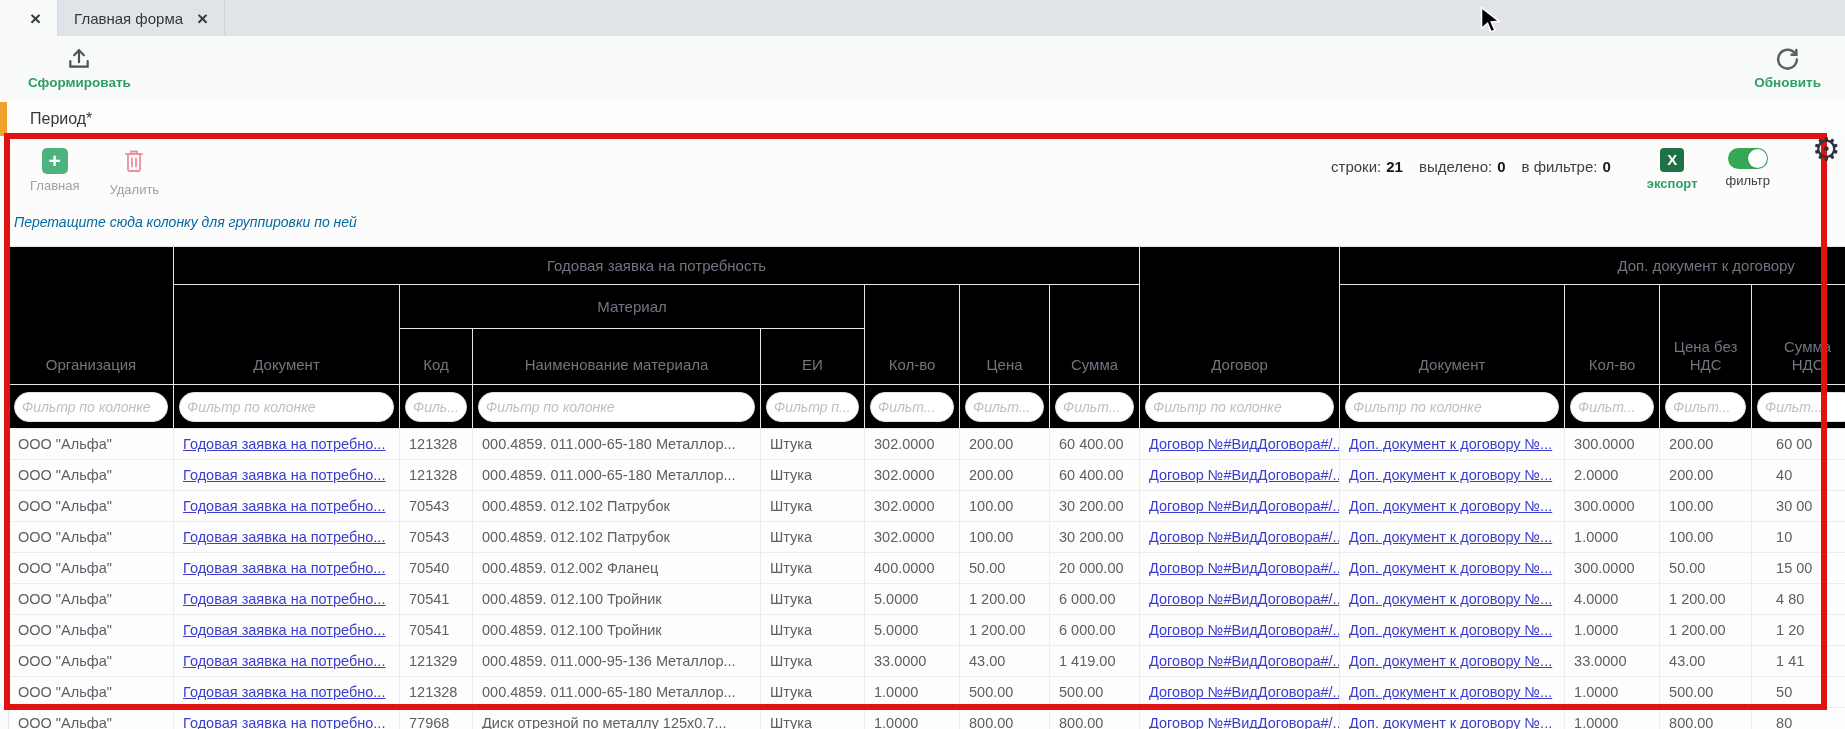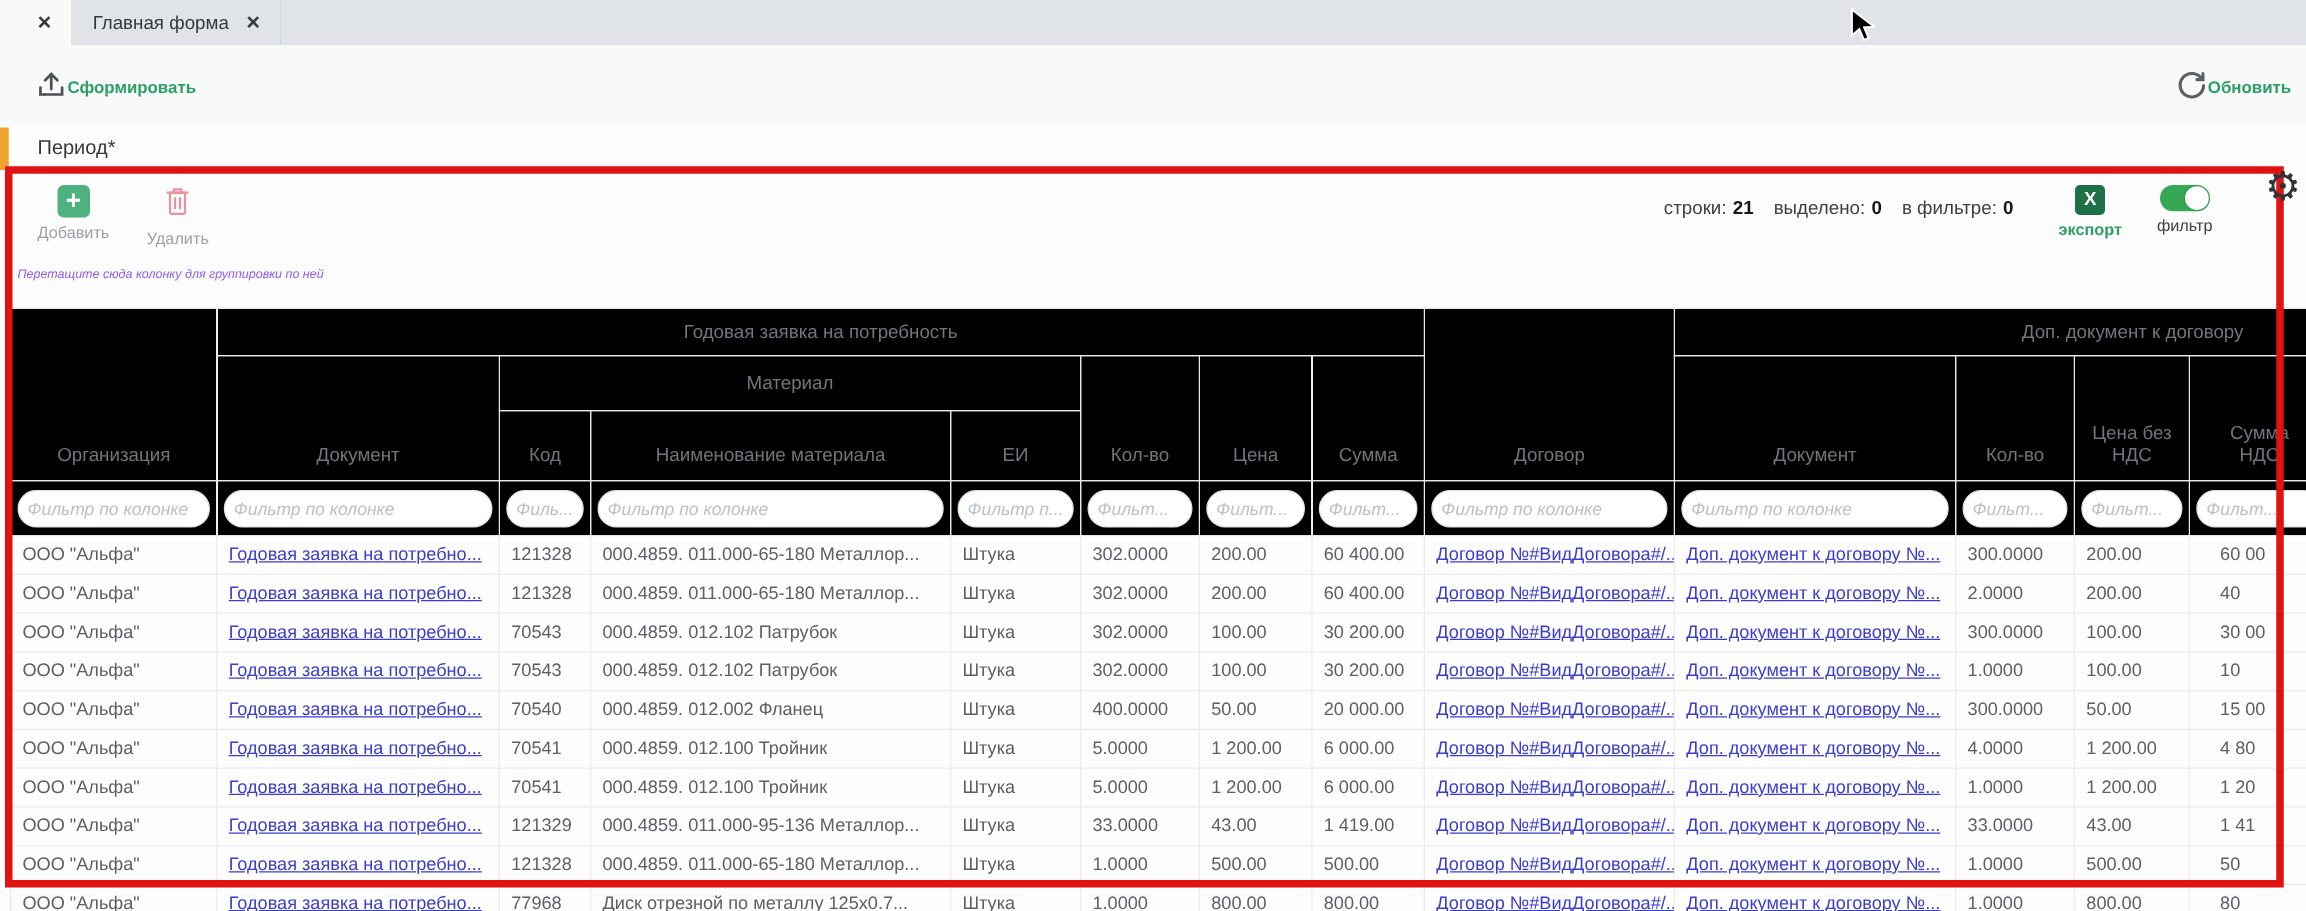--- a/index.html
+++ b/index.html
@@ -8,44 +8,44 @@
     font-family:"Liberation Sans","DejaVu Sans",sans-serif;
     background:#fff;color:#3b4148;
   }
   
   .tabbar{height:36px;background:#e0e4e9;display:flex;align-items:stretch}
   .tab{display:flex;align-items:center;padding:0 16px;font-size:15px;color:#33383d;cursor:default;border-right:1px solid #d2d7dc}
   .tab.active{background:#f8f9f9;border-right:1px solid #d8dce0}
   .tab-close{margin-left:14px;font-size:19px;line-height:1;color:#383d42;font-weight:bold}
   
   .toolbar{height:64px;background:#f8f9f9;display:flex;align-items:center}
-  .tool-btn{display:flex;flex-direction:row;align-items:center;margin-left:28px;cursor:pointer}
+  .tool-btn{display:flex;flex-direction:column;align-items:center;margin-left:28px;cursor:pointer}
   .tool-btn svg{display:block}
   .tool-btn .lbl{font-size:13.5px;color:var(--accent-green,#2e9e68);font-weight:bold;margin-top:3px}
-  .tool-btn.refresh{margin-left:auto;margin-right:12px}
+  .tool-btn.refresh{margin-left:auto;margin-right:24px}
   
   .period-row{height:38px;background:#fdfdfd;display:flex;align-items:center;position:relative}
   .accent{position:absolute;left:0;top:2px;width:7px;height:34px;background:var(--required-orange,#f0a22e)}
   .period-label{margin-left:30px;font-size:16px;color:#33383d;width:138px}
   .select{width:292px;height:32px;border:1px solid #c9d0d6;border-radius:5px;background:#fff;display:flex;align-items:center;padding:0 12px;font-size:15px;color:#2f343a;justify-content:space-between;cursor:pointer}
   
   .grid-region{background:#fcfcfc;height:591px}
   .grid-toolbar{height:56px;display:flex;align-items:flex-start;padding:10px 75px 0 30px}
   .tb-col{display:flex;flex-direction:column;align-items:center;margin-right:30px;cursor:pointer}
   .btn-label{font-size:13px;color:#9ba1a8;margin-top:4px}
   .addsq{width:26px;height:26px;border-radius:5px;background:#4db27e;color:#fff;font-size:21px;line-height:25px;text-align:center;font-weight:bold}
   .counts{margin-left:auto;display:flex;align-items:center;font-size:15px;color:#3b4148;margin-top:10px;white-space:nowrap}
   .counts b{color:#15181b;margin-left:5px}
   .counts .sp{margin-left:16px}
   .xls{width:24px;height:24px;border-radius:4px;background:var(--excel-green,#1e7145);color:#fff;font-size:15px;font-weight:bold;text-align:center;line-height:24px}
   .xl-label{font-size:13px;color:var(--accent-green,#2e9e68);font-weight:bold;margin-top:4px}
   .toggle{width:40px;height:21px;border-radius:11px;background:var(--toggle-green,#34a853);position:relative}
   .toggle .knob{position:absolute;right:1px;top:1px;width:19px;height:19px;border-radius:50%;background:#fff;box-shadow:0 0 2px rgba(0,0,0,.3)}
   .tg-label{font-size:13px;color:#3b4148;margin-top:4px}
-  .dropzone{font-size:10px;font-style:italic;color:#8b5cf6;margin:10px 0 0 14px;height:24px}
+  .dropzone{font-size:14px;font-style:italic;color:#0369a1;margin:10px 0 0 14px;height:24px}
   
   table{border-collapse:collapse;table-layout:fixed;width:1855px;margin-left:8px;margin-top:8px;background:#fdfdfd;border-left:1px solid #e5e7ea}
   th{font-weight:normal;font-size:15px;color:#6f7680;background:#000000;border:1px solid #e5e7ea;overflow:hidden;white-space:nowrap}
   .hr1{height:38px}.hr2{height:44px}.hr3{height:56px}.hr4{height:44px}
   th.name{vertical-align:bottom;text-align:center;padding-bottom:9px;white-space:normal}
   th.name span{display:inline-block;line-height:1.25}
   th.name span.wrap{max-width:64px}
   th.grp{text-align:center;vertical-align:middle}
   th.grp-dop{padding-left:210px}
   th.filt{padding:0 5px;vertical-align:middle}
@@ -103,21 +103,21 @@
 
 <div class="period-row">
   <div class="accent"></div>
   <span class="period-label">Период*</span>
 </div>
 
 <div class="grid-region">
   <div class="grid-toolbar">
     <div class="tb-col">
       <div class="addsq">+</div>
-      <span class="btn-label">Добавить</span>
+      <span class="btn-label">Главная</span>
     </div>
     <div class="tb-col">
       <span>
         <svg width="24" height="26" viewBox="0 0 24 26">
             <g fill="none" stroke="#e8919f" stroke-width="1.8" stroke-linecap="round">
               <path d="M4 6h16"></path>
               <path d="M9 6V3.5h6V6"></path>
               <rect x="6" y="6" width="12" height="17" rx="1.5"></rect>
               <path d="M10 10.5v8M14 10.5v8"></path>
             </g>

